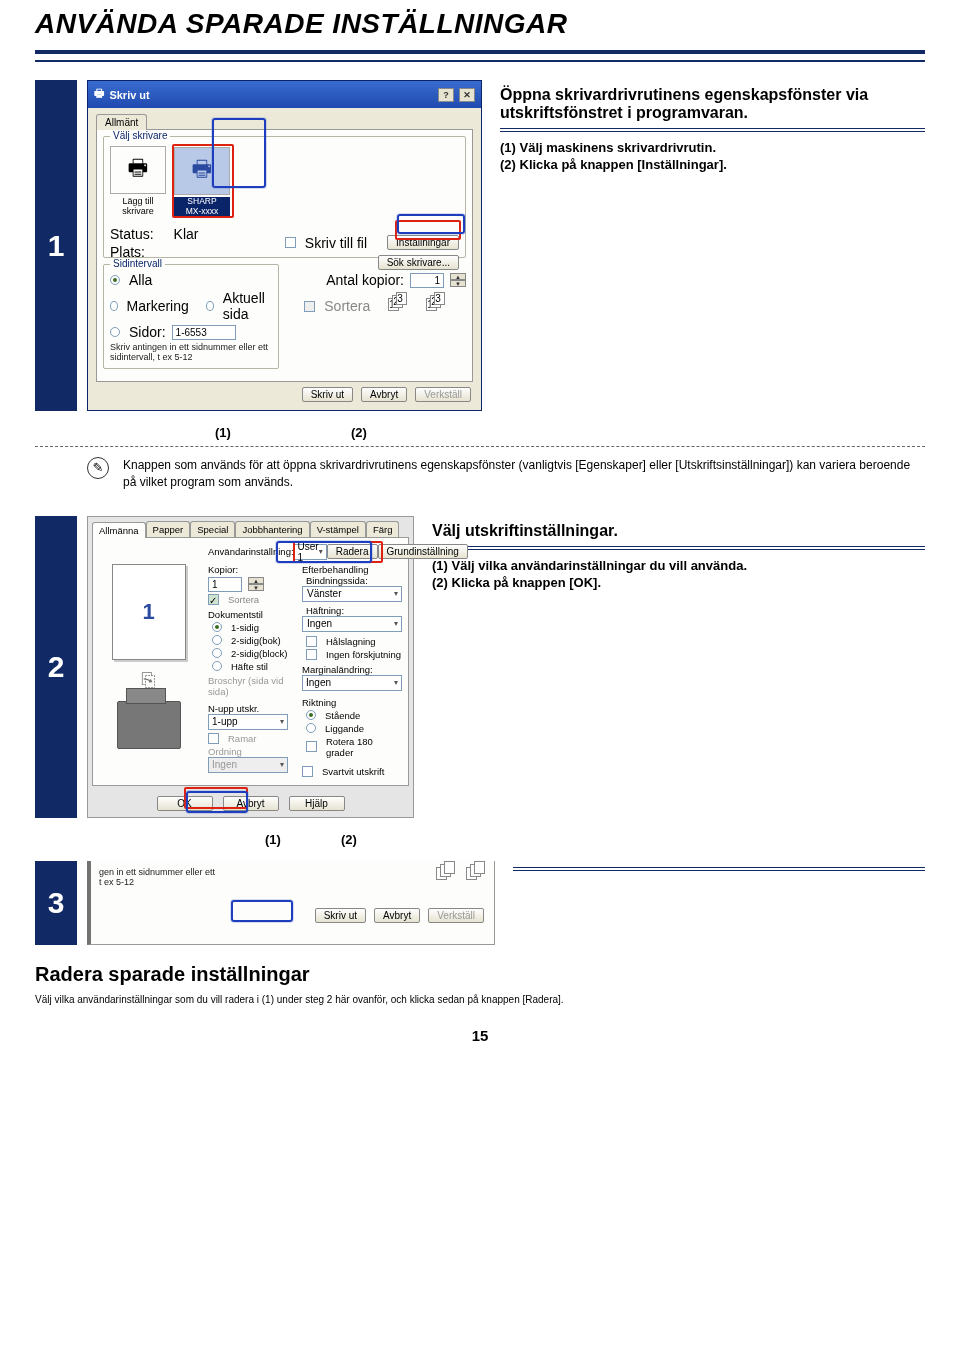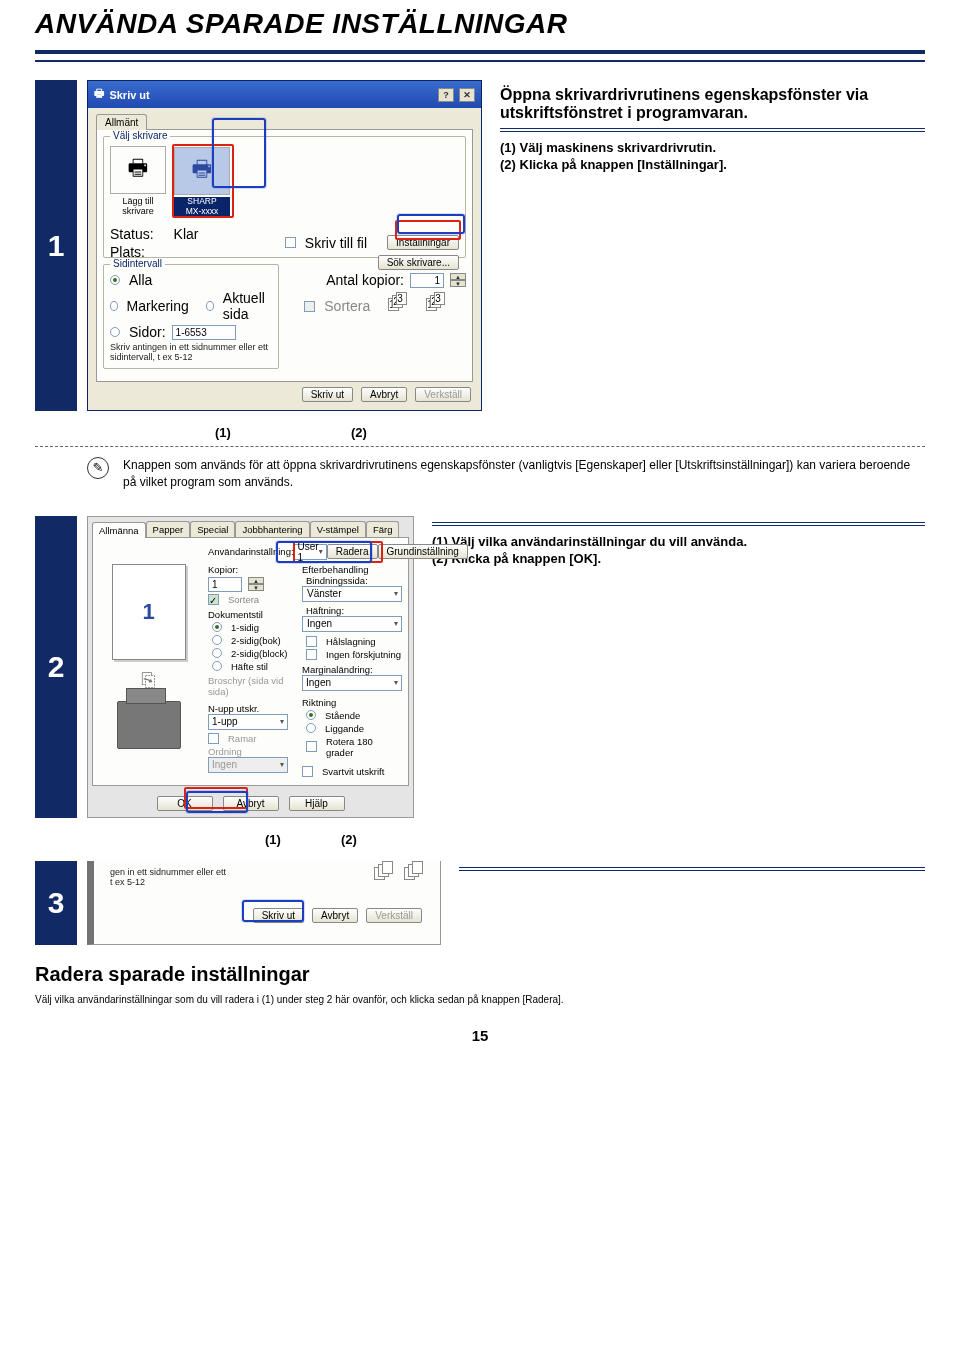--- a/index.html
+++ b/index.html
@@ -137,23 +137,23 @@
   .field-label{font-size:9.5px;}
   .dd { border:1px solid #7f9db9; background:#fff; height:16px; font-size:10px; padding:0 3px; display:flex; align-items:center; justify-content:space-between;}
   .dd::after{content:"▾"; font-size:8px; color:#555;}
   .indent{ padding-left:4px;}
   .radio2 { width:10px;height:10px;border:1px solid #7f9db9;border-radius:50%;background:#fff;display:inline-block;vertical-align:middle;margin-right:3px;position:relative;}
   .radio2.checked::after{content:"";position:absolute;inset:2px;border-radius:50%;background:#3b6e22;}
   .dlg2-btnrow{ display:flex; gap:10px; justify-content:center; padding:6px 0;}
 
   
   .dlg3 {
-    width: 354px; height:84px; border-left:7px solid #737373; border-right:1px solid #999; border-bottom:1px solid #999;
+    width: 408px; height:84px; border-left:4px solid #737373; border-right:1px solid #999; border-bottom:1px solid #999;
     font-size:10px; font-family: Tahoma, Arial, sans-serif; background:#fdfdfb; position:relative;
-    padding:6px 16px;
+    padding:6px 8px;
   }
 
   .thin-rule { border:none; border-top:1px solid #112a66; margin:0 0 2px 0;}
   .thin-rule2 { border:none; border-top:1px solid #112a66; margin:0 0 8px 0;}
   
   .side-rule {
     border-color:#112a66;
   }
 </style>
 </head>
@@ -442,20 +442,21 @@
             <span class="btn" style="width:56px;text-align:center;">Avbryt</span>
             <span class="btn" style="width:56px;text-align:center;">Hjälp</span>
             <div class="red-box" style="left:96px;top:-3px;width:64px;height:22px;"></div>
           </div>
           <div class="highlight-blue" style="left:188px;top:24px;width:96px;height:22px;"></div>
           <div class="highlight-blue" style="left:98px;bottom:4px;width:62px;height:22px;"></div>
         </div>
       </div>
     </div>
     <div class="step-text-col">
+      <p class="lead">Välj utskriftinställningar.</p>
       <hr class="thin-rule side-rule">
         <hr class="thin-rule2 side-rule">
       <p class="sub">(1) Välj vilka användarinställningar du vill använda.</p>
       <p class="sub">(2) Klicka på knappen [OK].</p>
     </div>
   </div>
 
   <div class="callout-row" style="padding-left:230px; gap:60px;">
     <span>(1)</span>
     <span>(2)</span>

